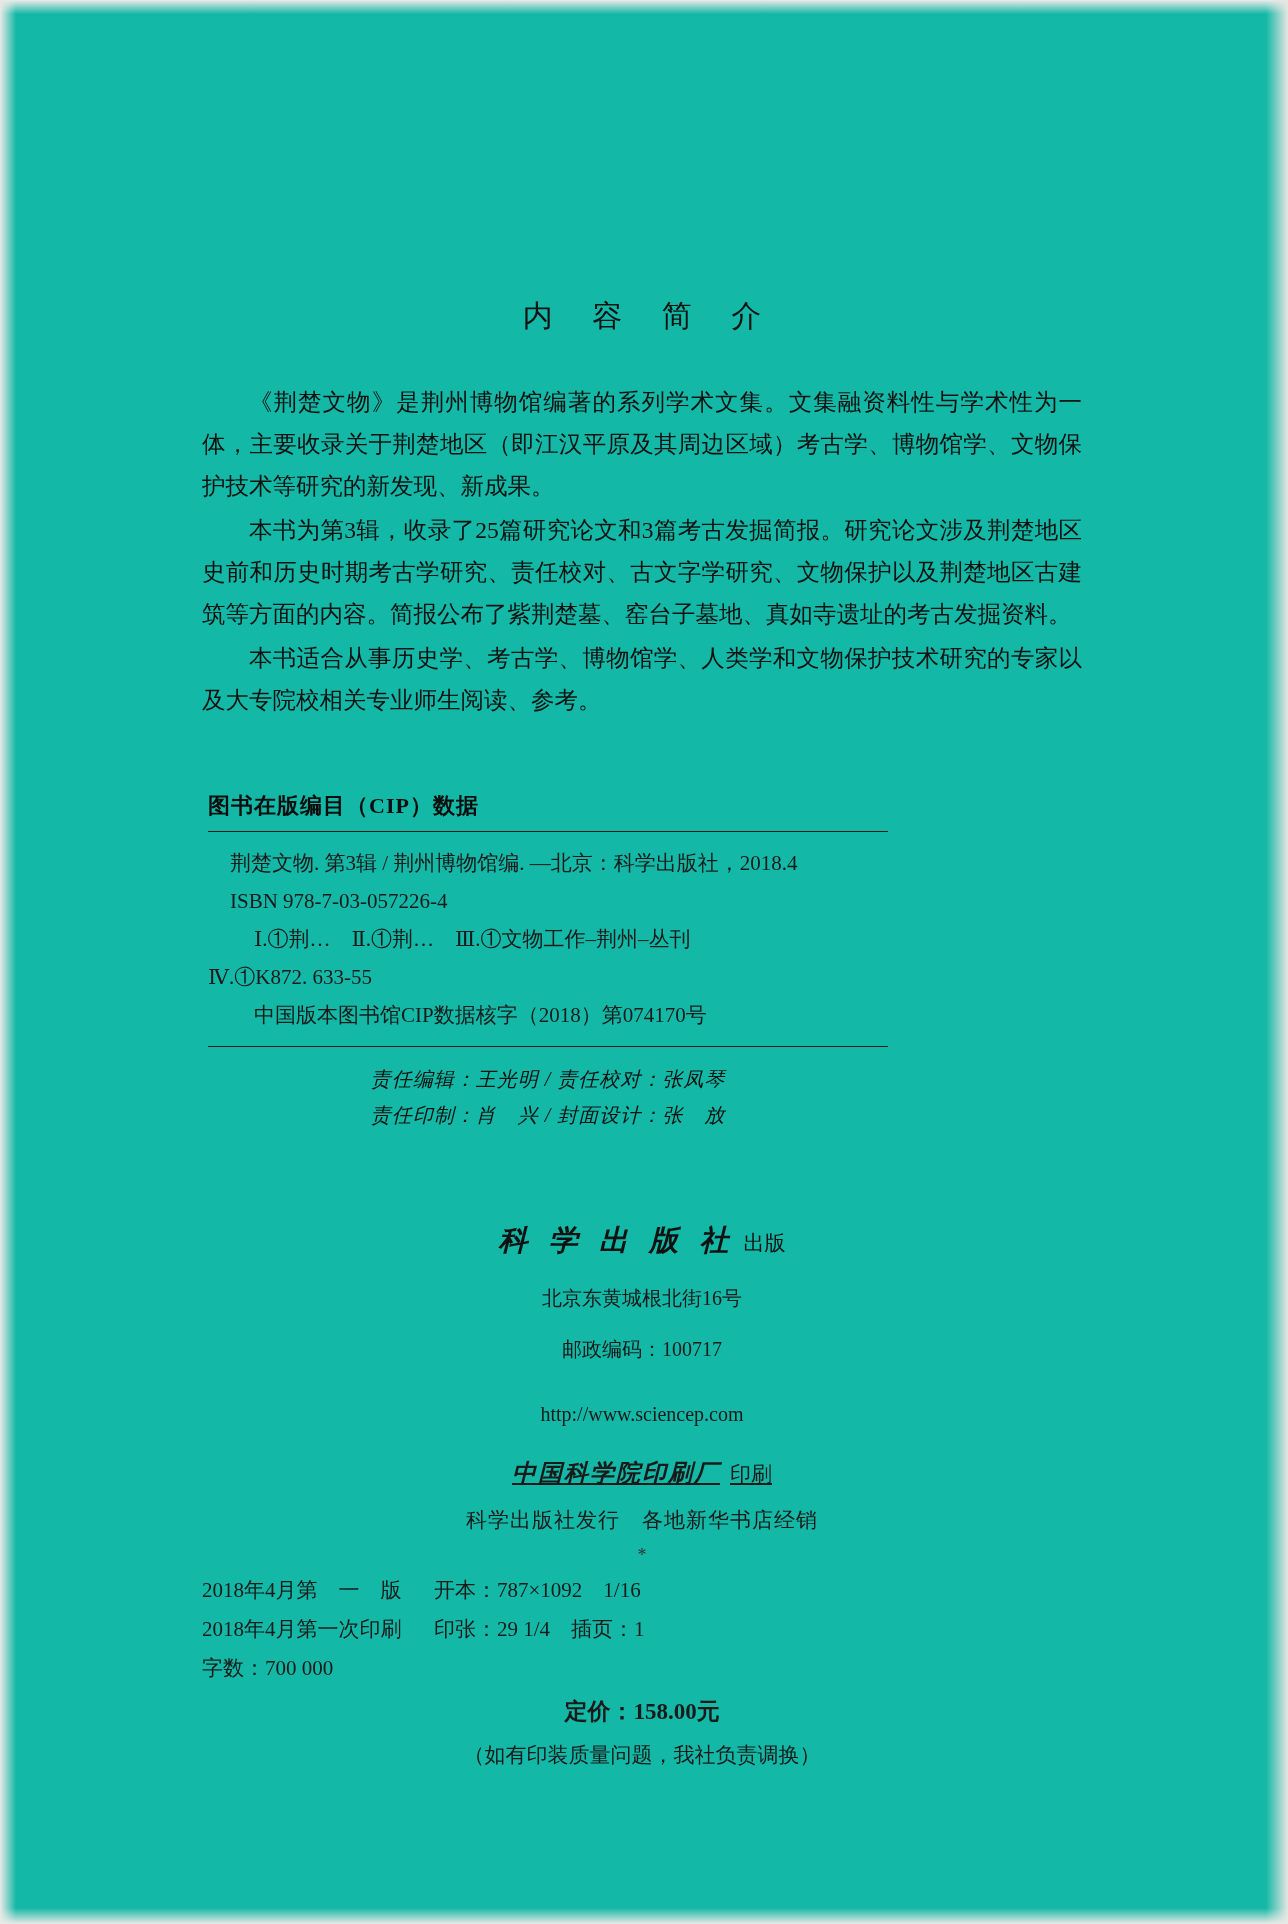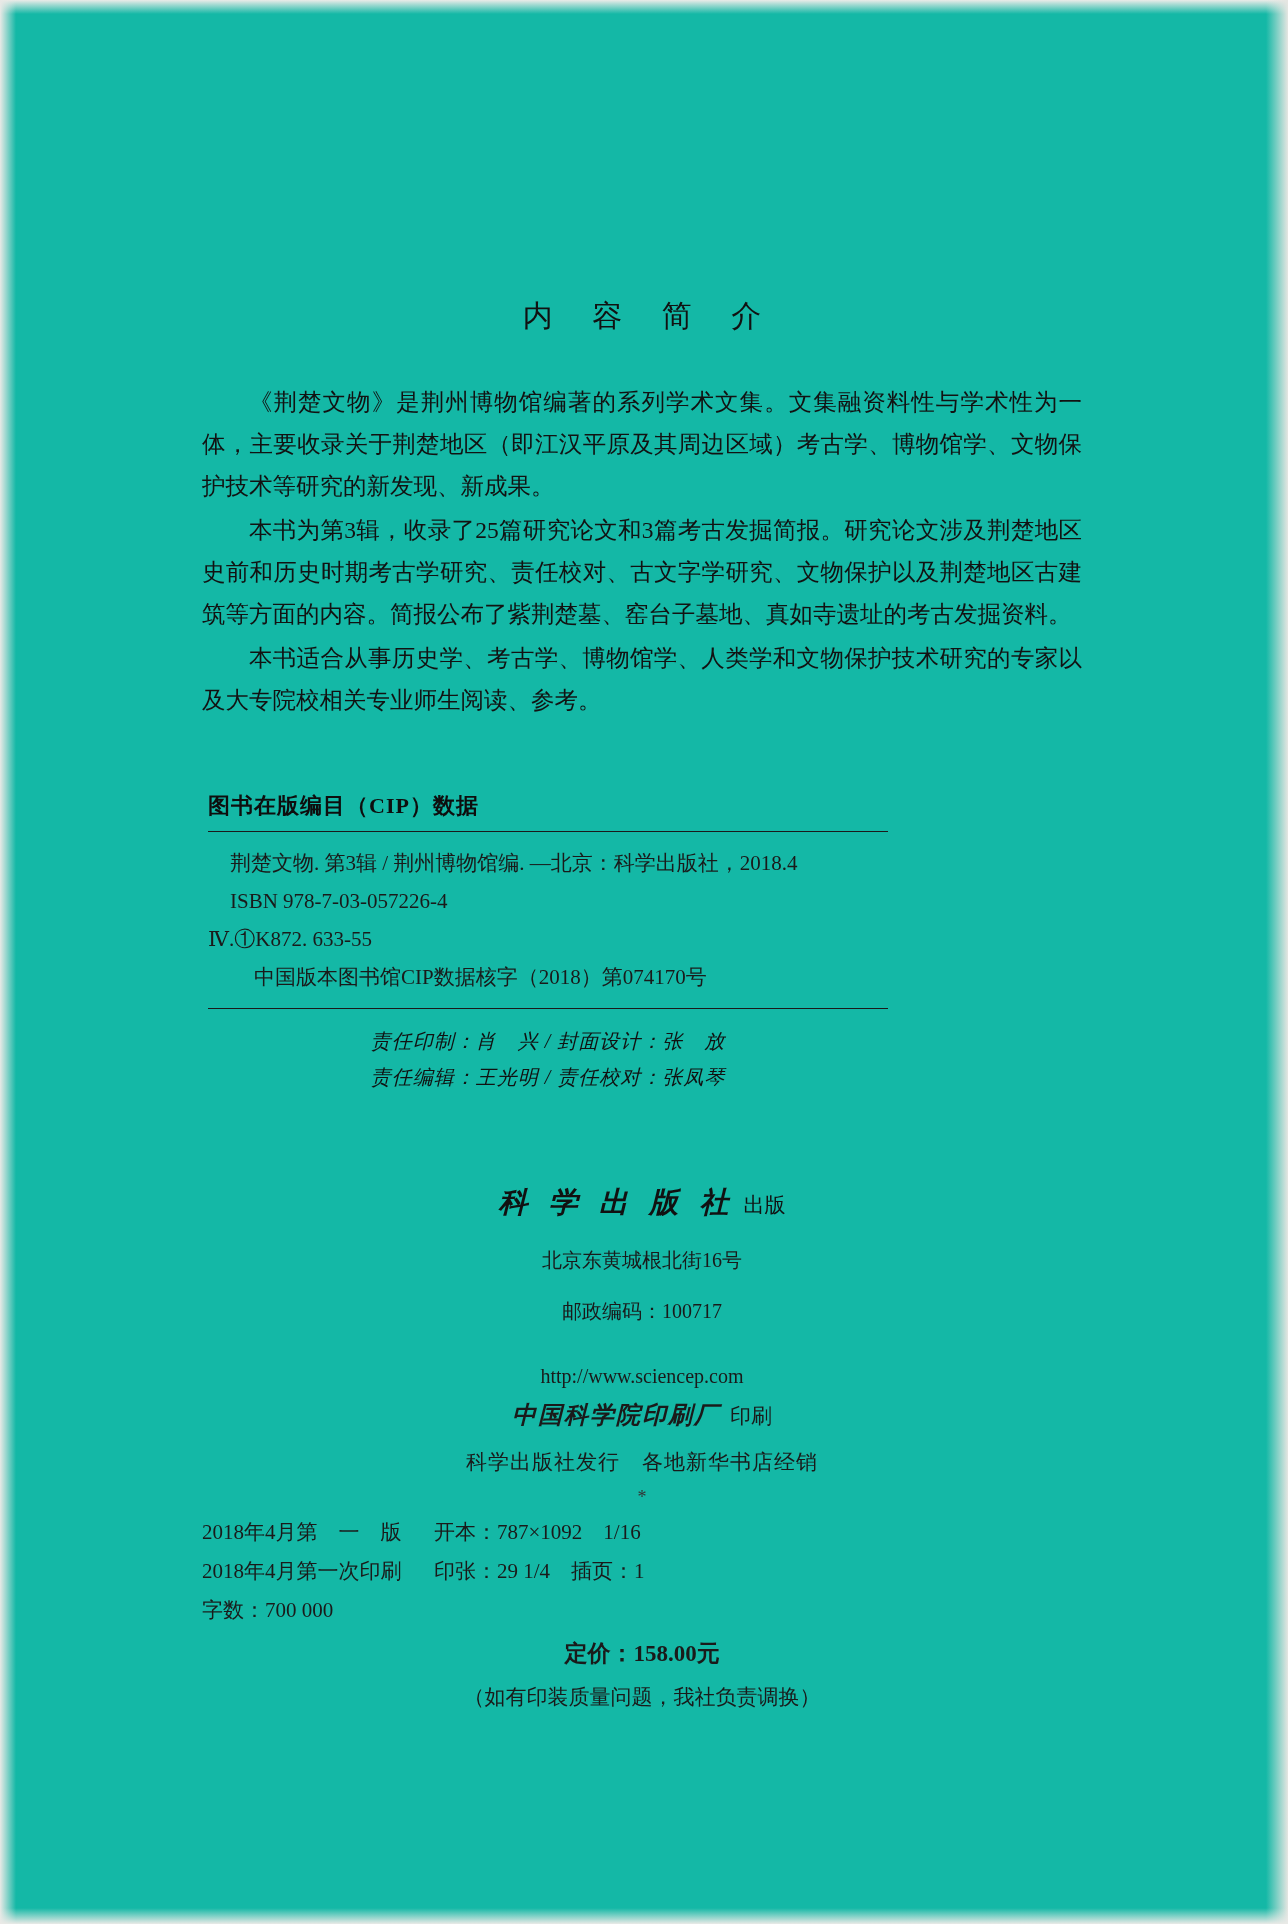--- a/index.html
+++ b/index.html
@@ -143,26 +143,27 @@
     line-height: 34px;
     margin-top: 17px;
   }
   .pub-url {
     font-size: 20px;
     line-height: 32px;
     font-family: "Liberation Serif", "DejaVu Serif", serif;
     margin-top: 32px;
   }
   .printer-row {
-    margin-top: 4px;
+    margin-top: 24px;
     font-size: 24px;
     line-height: 38px;
     font-style: italic;
     font-weight: bold;
     letter-spacing: 2px;
+    text-decoration: underline;
   }
   .printer-row .suffix {
     font-style: normal;
     font-weight: normal;
     font-size: 21px;
     letter-spacing: 0;
     margin-left: 10px;
   }
   .distrib {
     margin-top: 10px;
@@ -232,28 +233,29 @@
       <p>本书为第3辑，收录了25篇研究论文和3篇考古发掘简报。研究论文涉及荆楚地区史前和历史时期考古学研究、责任校对、古文字学研究、文物保护以及荆楚地区古建筑等方面的内容。简报公布了紫荆楚墓、窑台子墓地、真如寺遗址的考古发掘资料。</p>
       <p>本书适合从事历史学、考古学、博物馆学、人类学和文物保护技术研究的专家以及大专院校相关专业师生阅读、参考。</p>
     </div>
 
     <div class="cip-block">
       <div class="cip-heading">图书在版编目（CIP）数据</div>
       <div class="rule"></div>
       <div class="cip-lines">
         <div class="ln indent1">荆楚文物. 第3辑 / 荆州博物馆编. —北京：科学出版社，2018.4</div>
         <div class="ln indent1">ISBN 978-7-03-057226-4</div>
+        <div class="ln indent2">Ⅰ.①荆…　Ⅱ.①荆…　Ⅲ.①文物工作–荆州–丛刊</div>
         <div class="ln">Ⅳ.①K872. 633-55</div>
         <div class="ln indent-center">中国版本图书馆CIP数据核字（2018）第074170号</div>
       </div>
       <div class="rule"></div>
 
       <div class="credits">
+        <div class="line">责任编辑：王光明 / 责任校对：张凤琴</div>
         <div class="line">责任印制：肖　兴 / 封面设计：张　放</div>
-        <div class="line">责任编辑：王光明 / 责任校对：张凤琴</div>
       </div>
     </div>
 
     <div class="publisher">
       <div class="pub-logo-row">
         <span>科 学 出 版 社</span><span class="suffix">出版</span>
       </div>
       <div class="pub-addr">北京东黄城根北街16号</div>
       <div class="pub-addr">邮政编码：100717</div>
       <div class="pub-url">http://www.sciencep.com</div>

